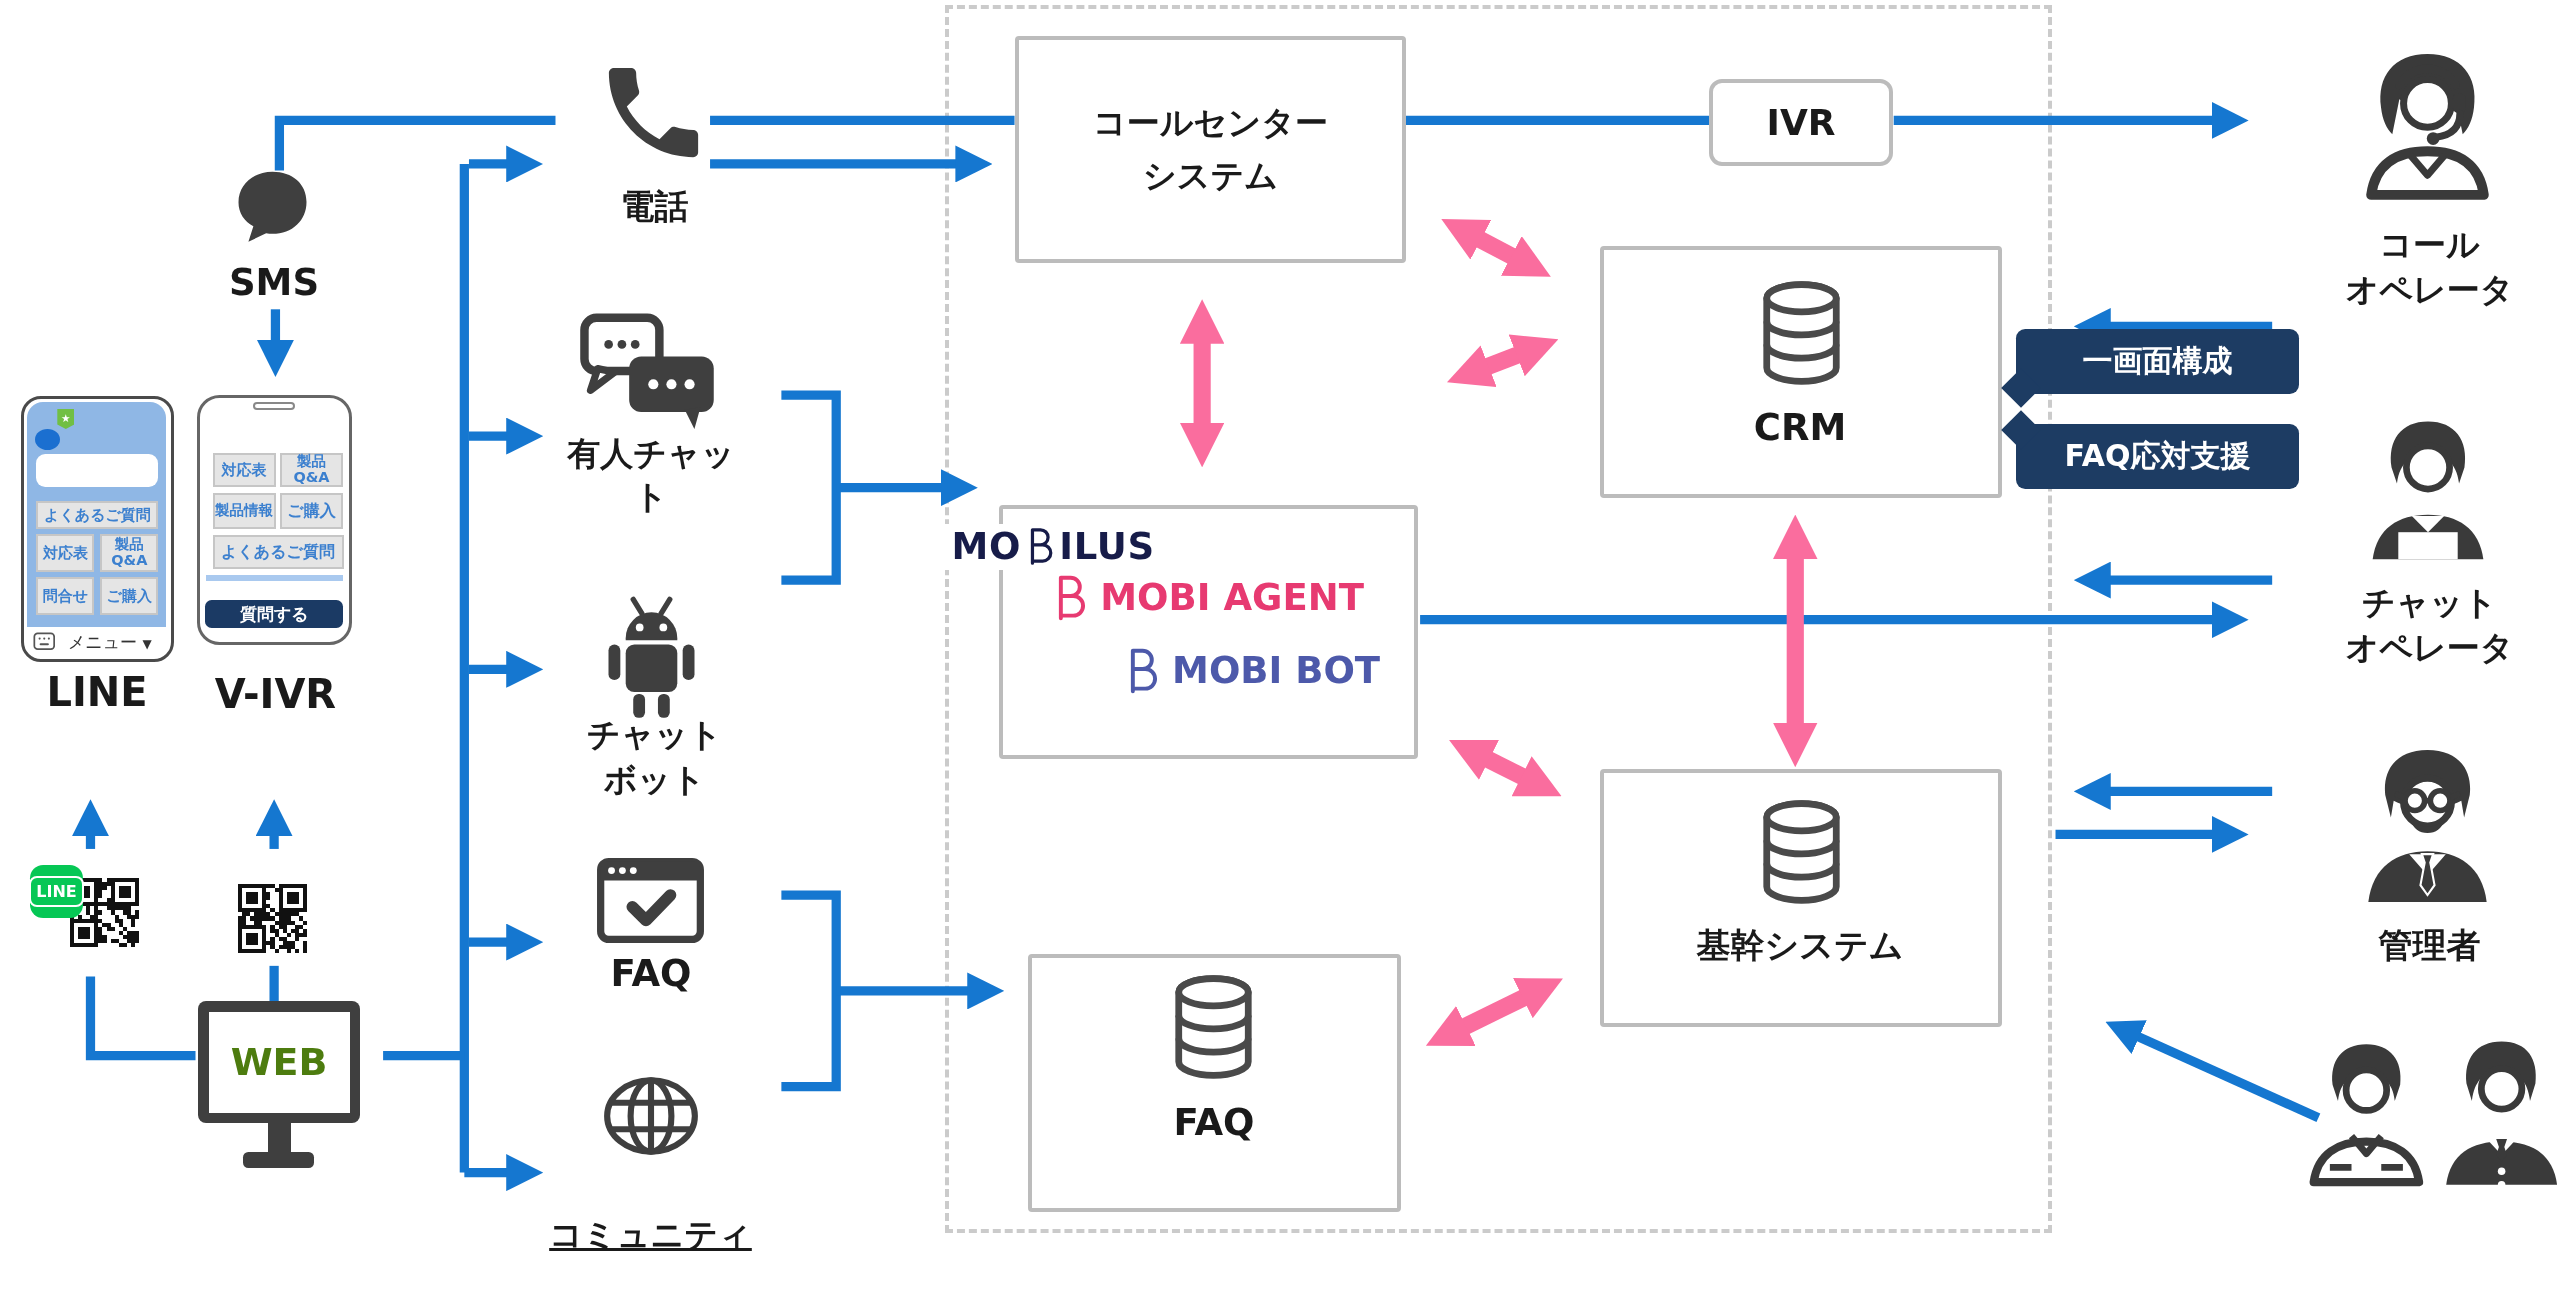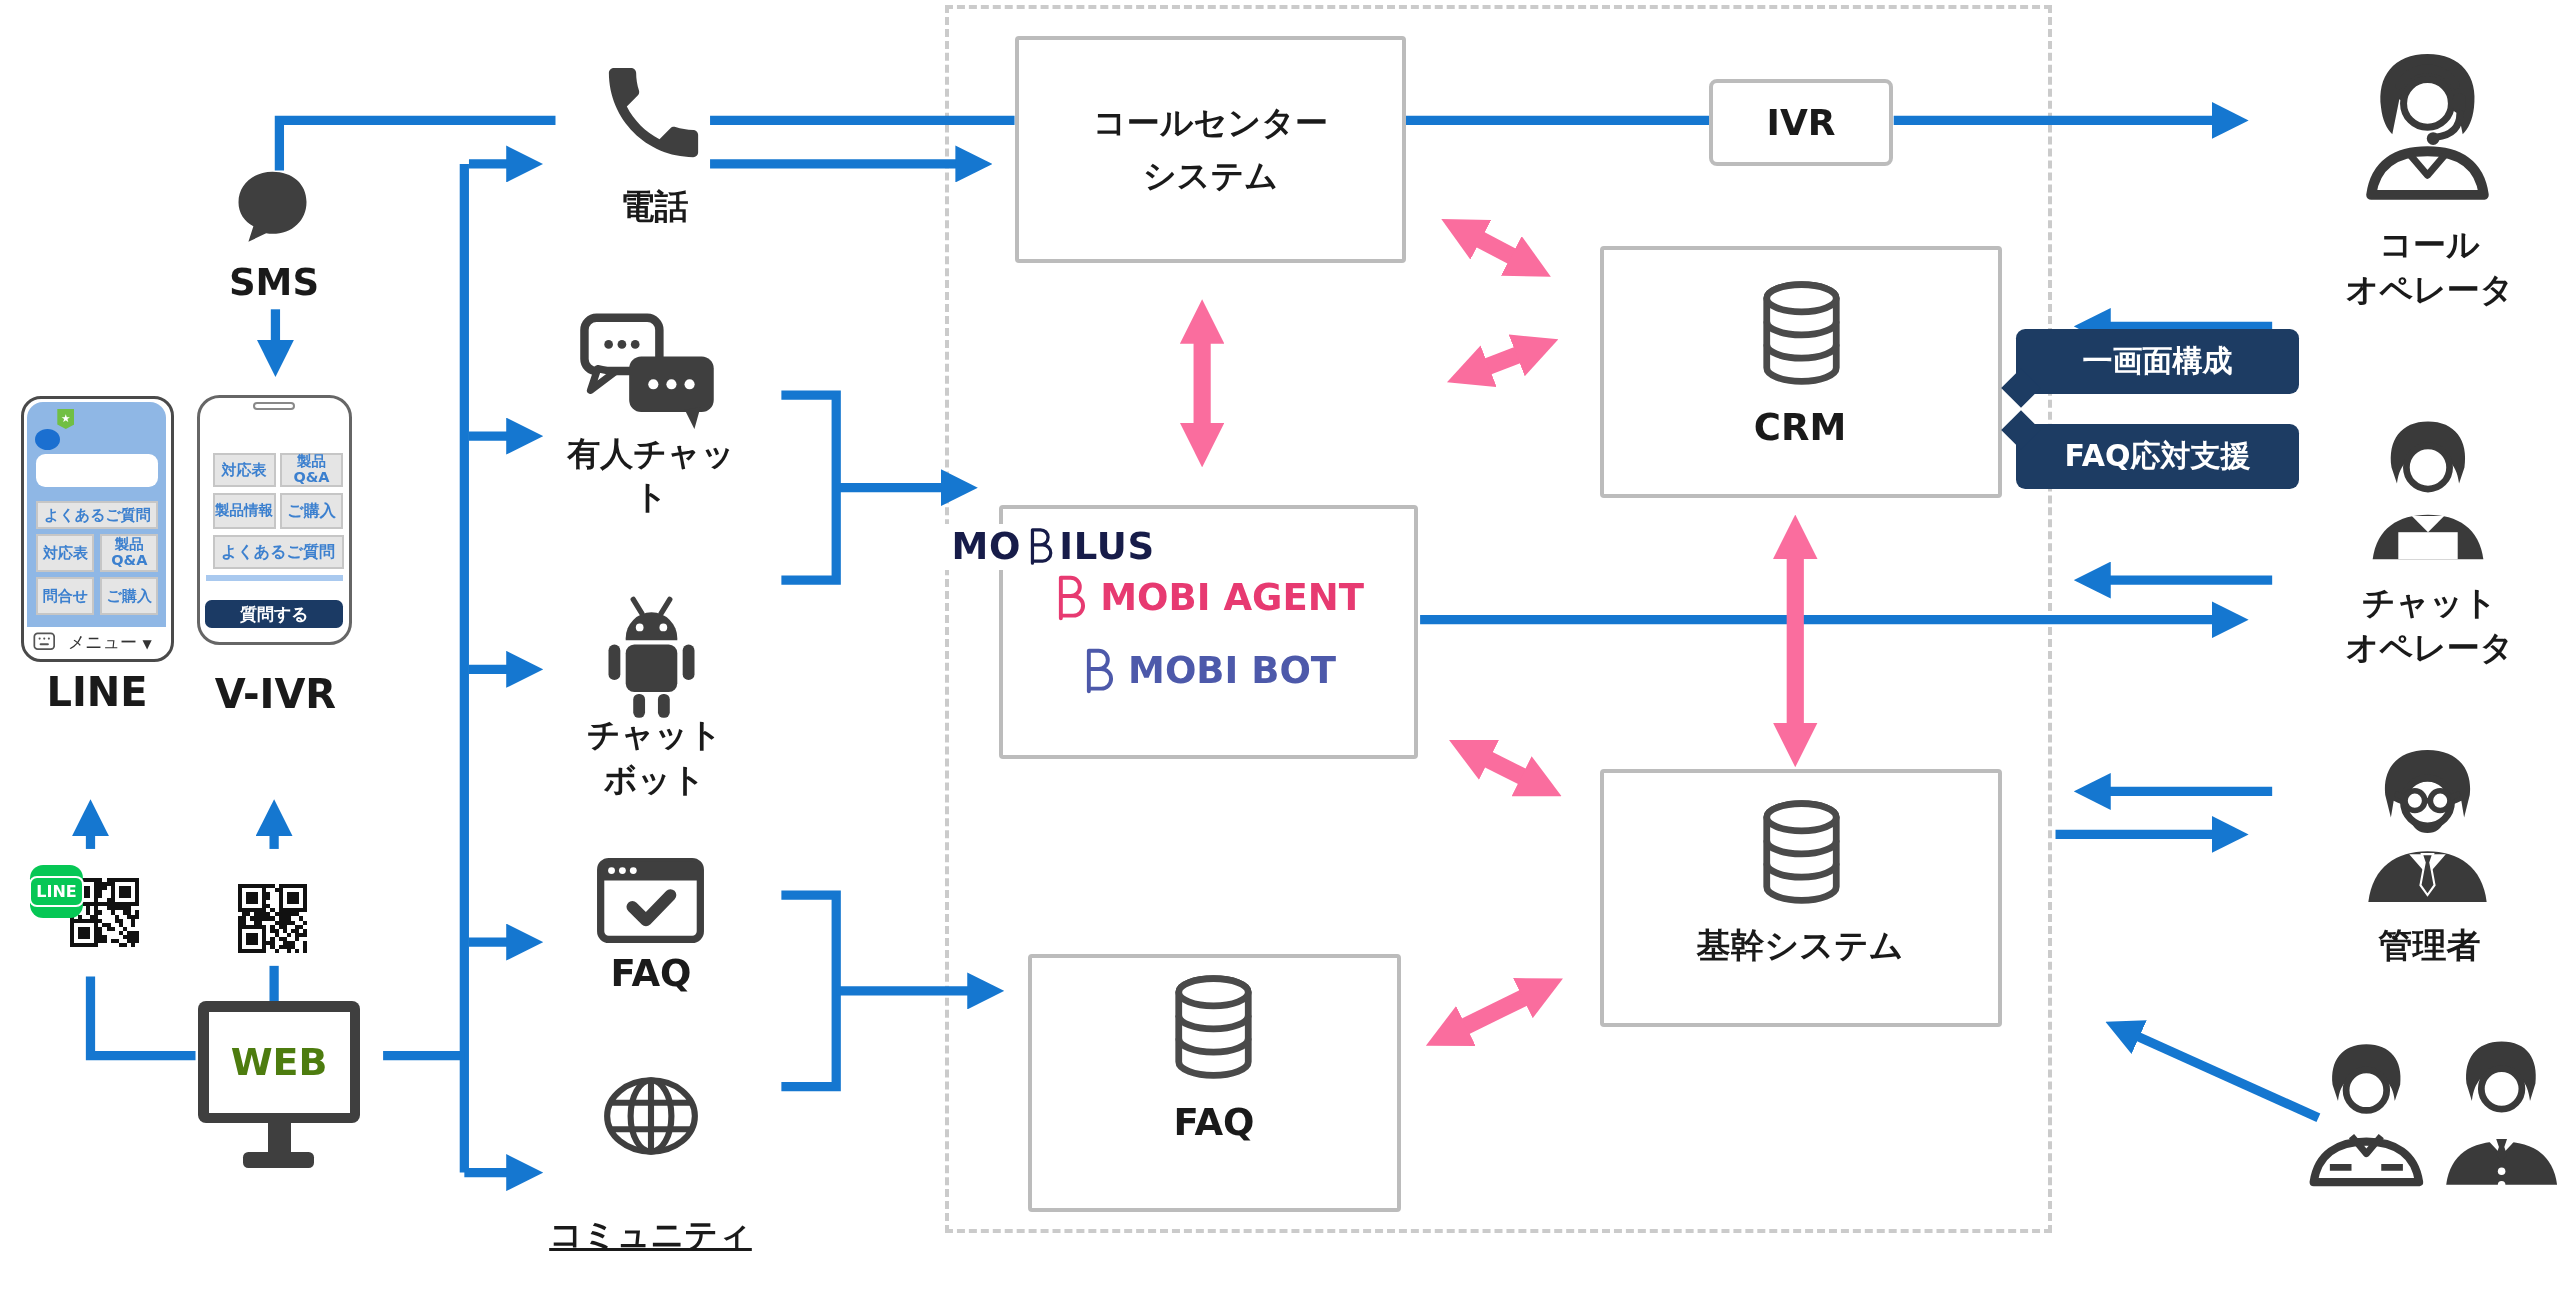--- a/index.html
+++ b/index.html
@@ -542,39 +542,39 @@
         <path d="M9 63 H91"></path>
     </g>
   </svg>
   <div class="lbl" style="left:548px;top:1214px;width:205px;font-size:33px;text-decoration:underline;">コミュニティ</div>
 
   <div class="box" style="left:1015px;top:36px;width:391px;height:227px;display:flex;flex-direction:column;align-items:center;justify-content:center;font-weight:bold;font-size:33px;line-height:1.6;">
     <div>コールセンター</div>
     <div>システム</div>
   </div>
 
-  <div class="abs" style="left:1709px;top:79px;width:184px;height:87px;background:#fff;border:4.6px solid #bcbcbc;border-radius:8px;box-sizing:border-box;display:flex;align-items:center;justify-content:center;">
+  <div class="abs" style="left:1709px;top:79px;width:184px;height:87px;background:#fff;border:4.6px solid #bcbcbc;border-radius:13px;box-sizing:border-box;display:flex;align-items:center;justify-content:center;">
     <span style="font-size:36px;font-weight:bold;">IVR</span>
   </div>
 
   <div class="box" style="left:999px;top:505px;width:419px;height:254px;"></div>
   <div class="abs" style="left:941px;top:489px;background:#fff;padding:1.3px 10.6px;display:flex;align-items:center;gap:5px;color:#171c49;font-weight:800;font-size:37px;letter-spacing:0.7px;margin-top:35px;">
     <span>MO</span>
     <svg width="28" height="41" viewBox="0 0 52 70">
       <path d="M12 4 V66 M12 4 h15 a14 14 0 0 1 0 28 h-15 M12 32 h19 a15 15 0 0 1 0 30 h-19" fill="none" stroke="#171c49" stroke-width="6" stroke-linecap="round" stroke-linejoin="round"></path>
     </svg>
     <span>ILUS</span>
   </div>
   <div class="mobirow" style="left:999px;top:569px;width:419px;height:57px;color:#e73a71;font-size:37px;">
     <svg width="34" height="50" viewBox="0 0 52 70">
       <path d="M12 4 V66 M12 4 h15 a14 14 0 0 1 0 28 h-15 M12 32 h19 a15 15 0 0 1 0 30 h-19" fill="none" stroke="#e73a71" stroke-width="6" stroke-linecap="round" stroke-linejoin="round"></path>
     </svg>
     <span>MOBI AGENT</span>
   </div>
-  <div class="mobirow" style="left:999px;top:642px;width:419px;height:57px;color:#4d59aa;font-size:37px;">
+  <div class="mobirow" style="left:999px;top:642px;width:419px;height:57px;color:#4d59aa;font-size:37px;padding-left:44px;">
     <svg width="34" height="50" viewBox="0 0 52 70">
       <path d="M12 4 V66 M12 4 h15 a14 14 0 0 1 0 28 h-15 M12 32 h19 a15 15 0 0 1 0 30 h-19" fill="none" stroke="#4d59aa" stroke-width="6" stroke-linecap="round" stroke-linejoin="round"></path>
     </svg>
     <span>MOBI BOT</span>
   </div>
 
   <div class="box" style="left:1028px;top:954px;width:373px;height:258px;"></div>
   <svg class="abs" style="left:1164px;top:971px;" width="99" height="112" viewBox="0 0 100 116">
     <g fill="#fff" stroke="#4a4a4a" stroke-width="7">
       <path d="M14 22 a36 14 0 0 1 72 0 v72 a36 14 0 0 1 -72 0 z"></path>

